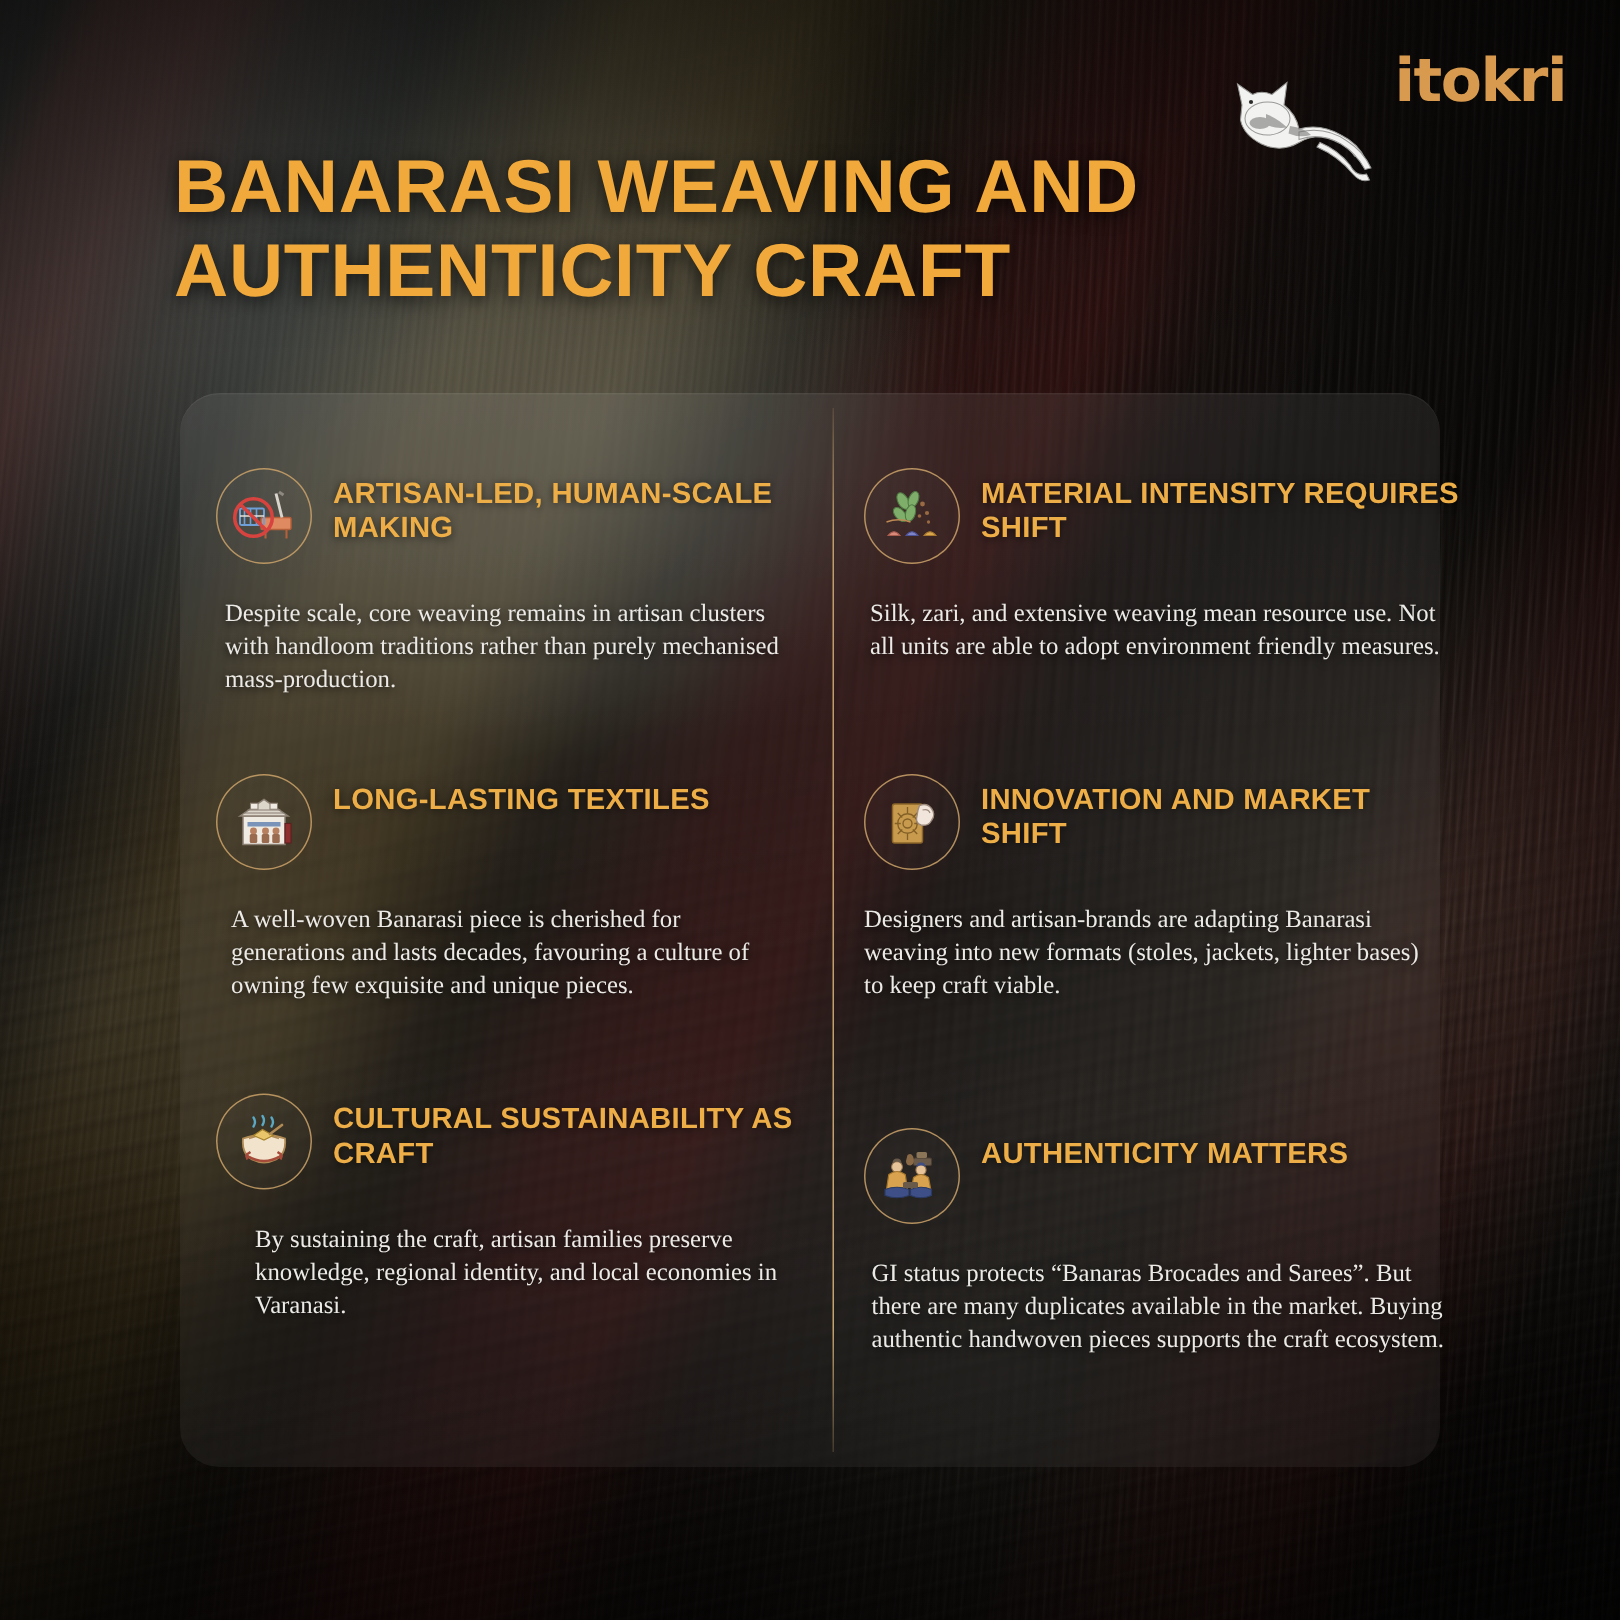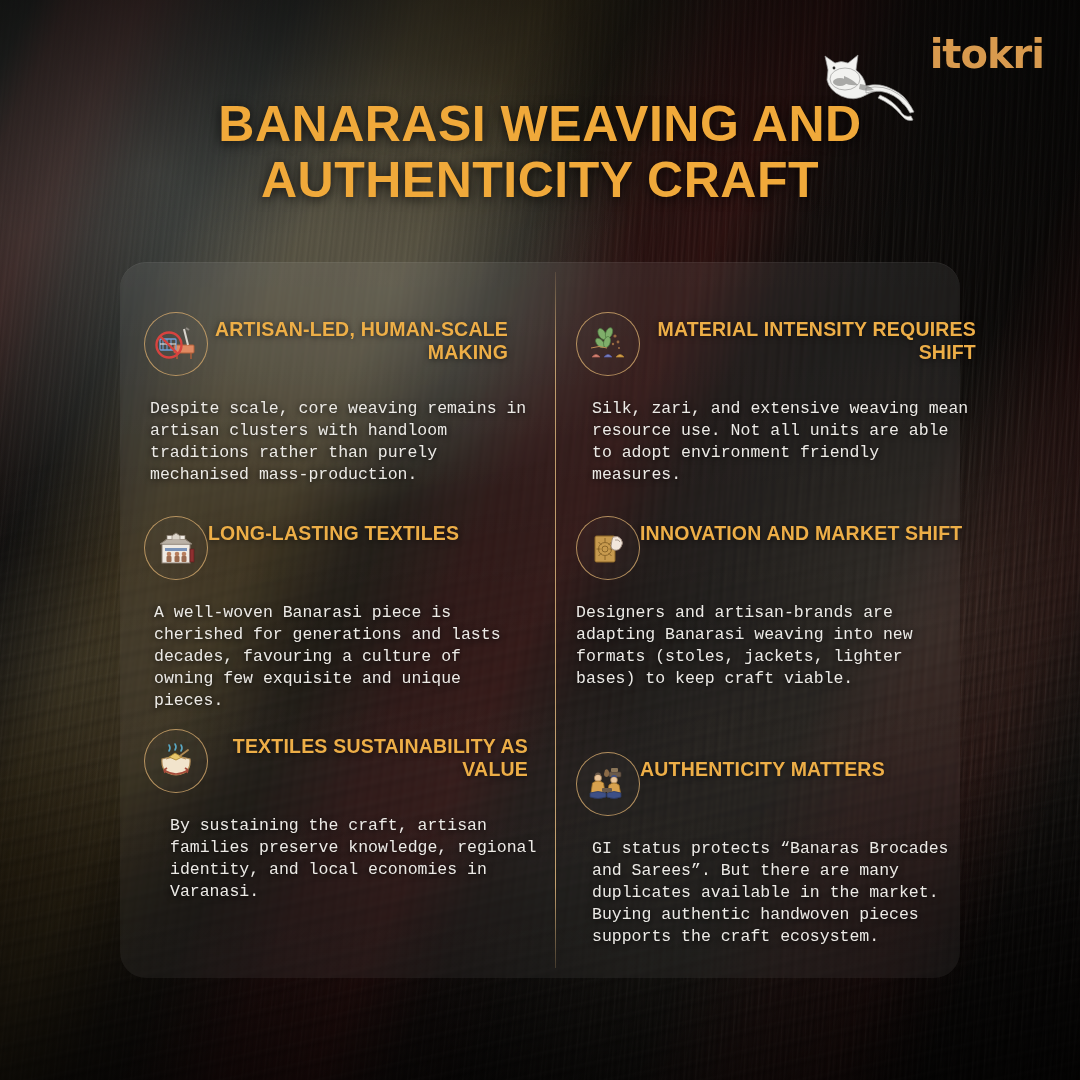--- a/index.html
+++ b/index.html
@@ -86,27 +86,26 @@
   .logo{position:absolute;top:34px;right:36px;display:flex;align-items:center;}
   .logo-text{
     font-size:40px;font-weight:700;letter-spacing:-1px;
     color:#d89a4e;line-height:1;font-family:"DejaVu Sans", sans-serif;
   }
   .cat{position:absolute;top:46px;right:156px;width:110px;height:78px;}
 
   
   .title{
     position:absolute;top:96px;left:0;width:1080px;
-    text-align:center;
     color:#f0a93a;
     font-size:50px;font-weight:800;line-height:1.12;
     letter-spacing:.5px;
     font-family:"Liberation Sans", sans-serif;
     text-shadow:0 2px 12px rgba(0,0,0,.75);
-    padding:0 86px;box-sizing:border-box;
+    padding:0 116px;box-sizing:border-box;
   }
 
   
   .panel{
     position:absolute;left:120px;top:262px;width:840px;height:716px;
     border-radius:26px;
     background:linear-gradient(180deg, rgba(255,255,255,.075) 0%, rgba(255,255,255,.045) 55%, rgba(255,255,255,.055) 100%);
     backdrop-filter:blur(1.5px);
     box-shadow:inset 0 1px 0 rgba(255,255,255,.05);
   }
@@ -118,48 +117,48 @@
   
   .grid{position:absolute;left:120px;top:262px;width:840px;height:716px;}
   .card{position:absolute;width:400px;}
   .card.c0{left:24px;  top:48px;}
   .card.c1{left:456px; top:48px;}
   .card.c2{left:24px;  top:252px;}
   .card.c3{left:456px; top:252px;}
   .card.c4{left:24px;  top:465px;}
   .card.c5{left:456px; top:488px;}
 
-  .card-head{display:flex;align-items:flex-start;text-align:right;}
+  .card-head{display:flex;align-items:flex-start;gap:14px;}
   .icon-wrap{
     flex:0 0 auto;width:62px;height:62px;border-radius:50%;
     border:1.6px solid rgba(205,163,106,.85);
     display:flex;align-items:center;justify-content:center;
     background:rgba(255,255,255,.02);
     margin-top:2px;
   }
   .icon-wrap svg{display:block;}
   .card-title{
     color:#edae47;font-size:19.5px;font-weight:800;line-height:1.2;
     letter-spacing:.2px;padding-top:8px;
     text-shadow:0 1px 6px rgba(0,0,0,.6);
     font-family:"Liberation Sans", sans-serif;
   }
   .card.c0 .card-title,.card.c2 .card-title,.card.c4 .card-title{max-width:300px;}
   .card-body{
     margin-top:22px;
     color:#eceae6;font-size:16.5px;line-height:1.33;font-weight:400;
     text-shadow:0 1px 6px rgba(0,0,0,.85);
-    font-family:Liberation Mono, monospace;
+    font-family:Liberation Serif, serif;
   }
   .card.c0 .card-body{margin-left:6px;max-width:382px;}
-  .card.c1 .card-body{margin-left:16px; max-width:400px;}
+  .card.c1 .card-body{margin-left:4px; max-width:400px;}
   .card.c2 .card-body{margin-left:10px;max-width:350px;}
   .card.c3 .card-body{margin-left:0px; max-width:372px;}
   .card.c4 .card-body{margin-left:26px;max-width:398px;}
-  .card.c5 .card-body{margin-left:16px; max-width:418px;}
+  .card.c5 .card-body{margin-left:5px; max-width:418px;}
   .card.c4 .card-title{max-width:320px;}
 </style>
 </head>
 <body>
 
 <div id="stage">
 
   <div class="bg bg-base"></div>
   <div class="bg bg-red"></div>
   <div class="bg bg-gold"></div>
@@ -304,21 +303,21 @@
             </g>
             <path d="M9 21 q14 -5 28 0 q1 10 -6 14 q-8 4 -16 0 q-7 -4 -6 -14 z" fill="#f2e4cc" stroke="#b08a54" stroke-width="1.2"></path>
             <path d="M13 21 q10 -4 20 0" stroke="#b08a54" stroke-width="1" fill="none"></path>
             <path d="M16 19 l6 -4 l7 4 l-6 3 z" fill="#e8c56a" stroke="#a8832c" stroke-width=".8"></path>
             <path d="M27 18 l8 -6" stroke="#b08a54" stroke-width="1.8" stroke-linecap="round"></path>
             <path d="M11 32 q12 8 24 0" stroke="#a64a3a" stroke-width="1.6" fill="none"></path>
             <path d="M11 32 l3 -2 M11 32 l1 3" stroke="#a64a3a" stroke-width="1.6" fill="none"></path>
             <path d="M35 32 l-3 -2 M35 32 l-1 3" stroke="#a64a3a" stroke-width="1.6" fill="none"></path>
           </svg>
         </span>
-        <div class="card-title">TEXTILES SUSTAINABILITY AS VALUE</div>
+        <div class="card-title">CULTURAL SUSTAINABILITY AS CRAFT</div>
       </div>
       <div class="card-body">By sustaining the craft, artisan families preserve knowledge, regional identity, and local economies in Varanasi.</div>
     </div>
 
     <div class="card c5">
       <div class="card-head">
         <span class="icon-wrap">
           <svg width="46" height="46" viewBox="0 0 46 46">
             <rect x="24" y="11" width="12" height="5" rx="1" fill="#6a5a4a" stroke="#4a3e32" stroke-width=".7"></rect>
             <rect x="26" y="7" width="7" height="4" rx="1" fill="#8a7558"></rect>

